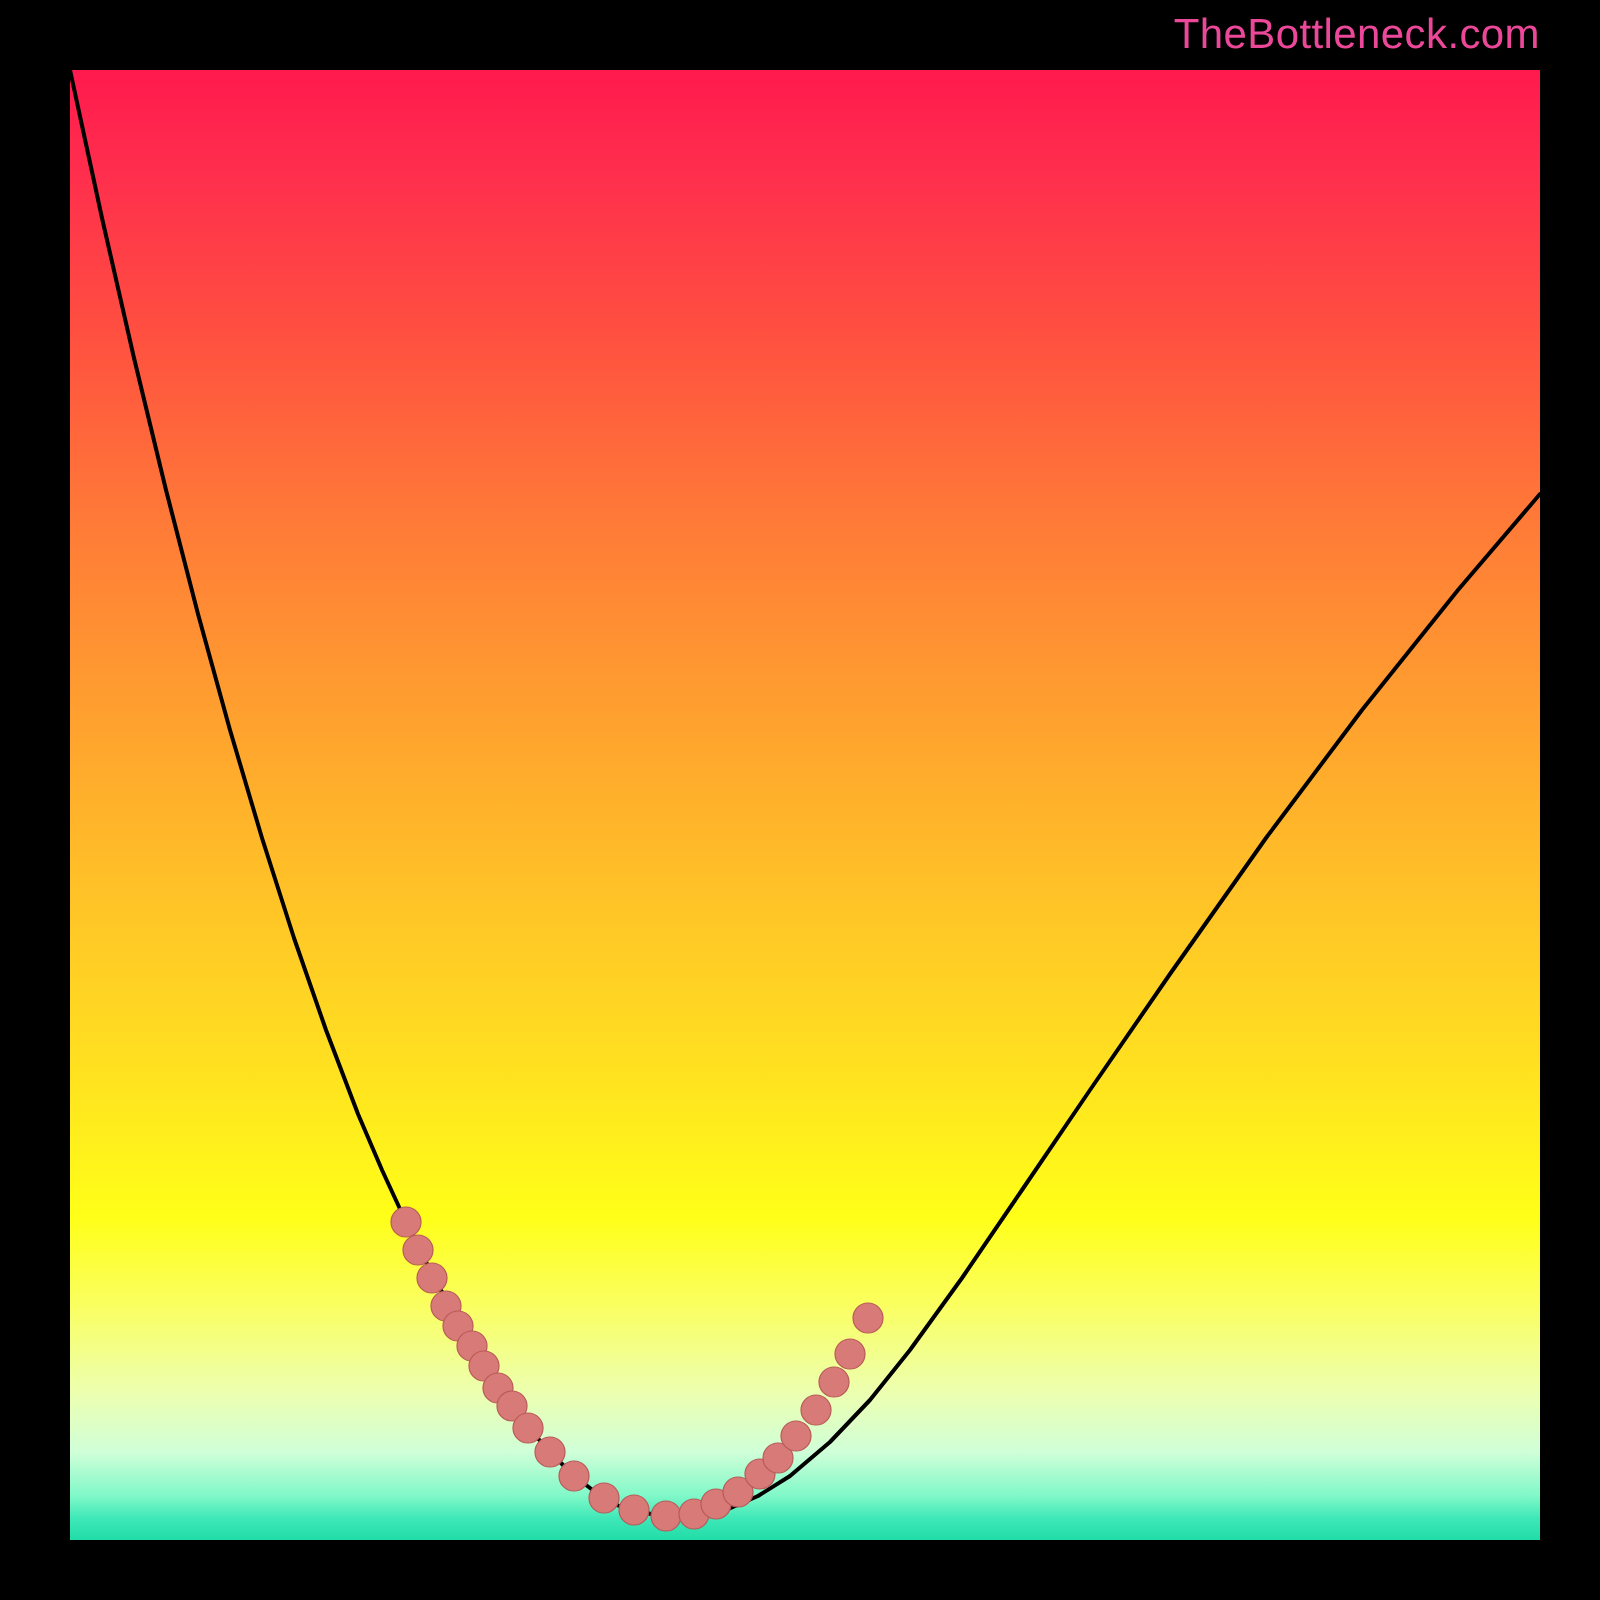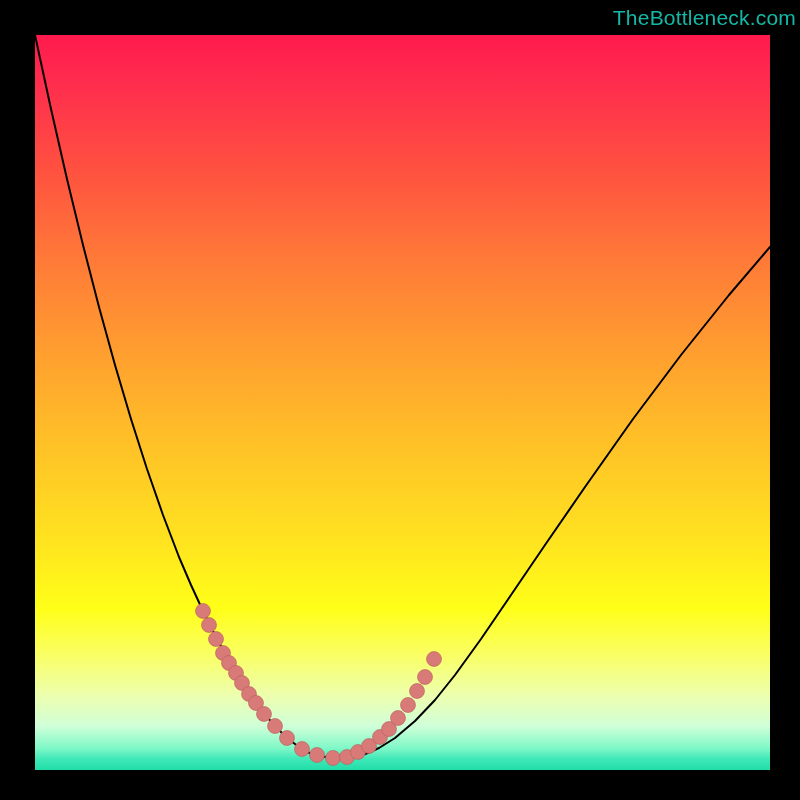--- a/index.html
+++ b/index.html
@@ -6,22 +6,22 @@
     body {
       width: 800px;
       height: 800px;
       background: #000;
       position: relative;
       font-family: Arial, sans-serif;
     }
     .watermark {
       position: absolute;
       top: 6px;
-      right: 4px;
-      color: #14b8a6;
+      right: 30px;
+      color: #ec4899;
       font-size: 21px;
       font-weight: 500;
       letter-spacing: 0.2px;
       z-index: 10;
     }
     .plot-area {
       position: absolute;
       left: 35px;
       top: 35px;
       width: 735px;

